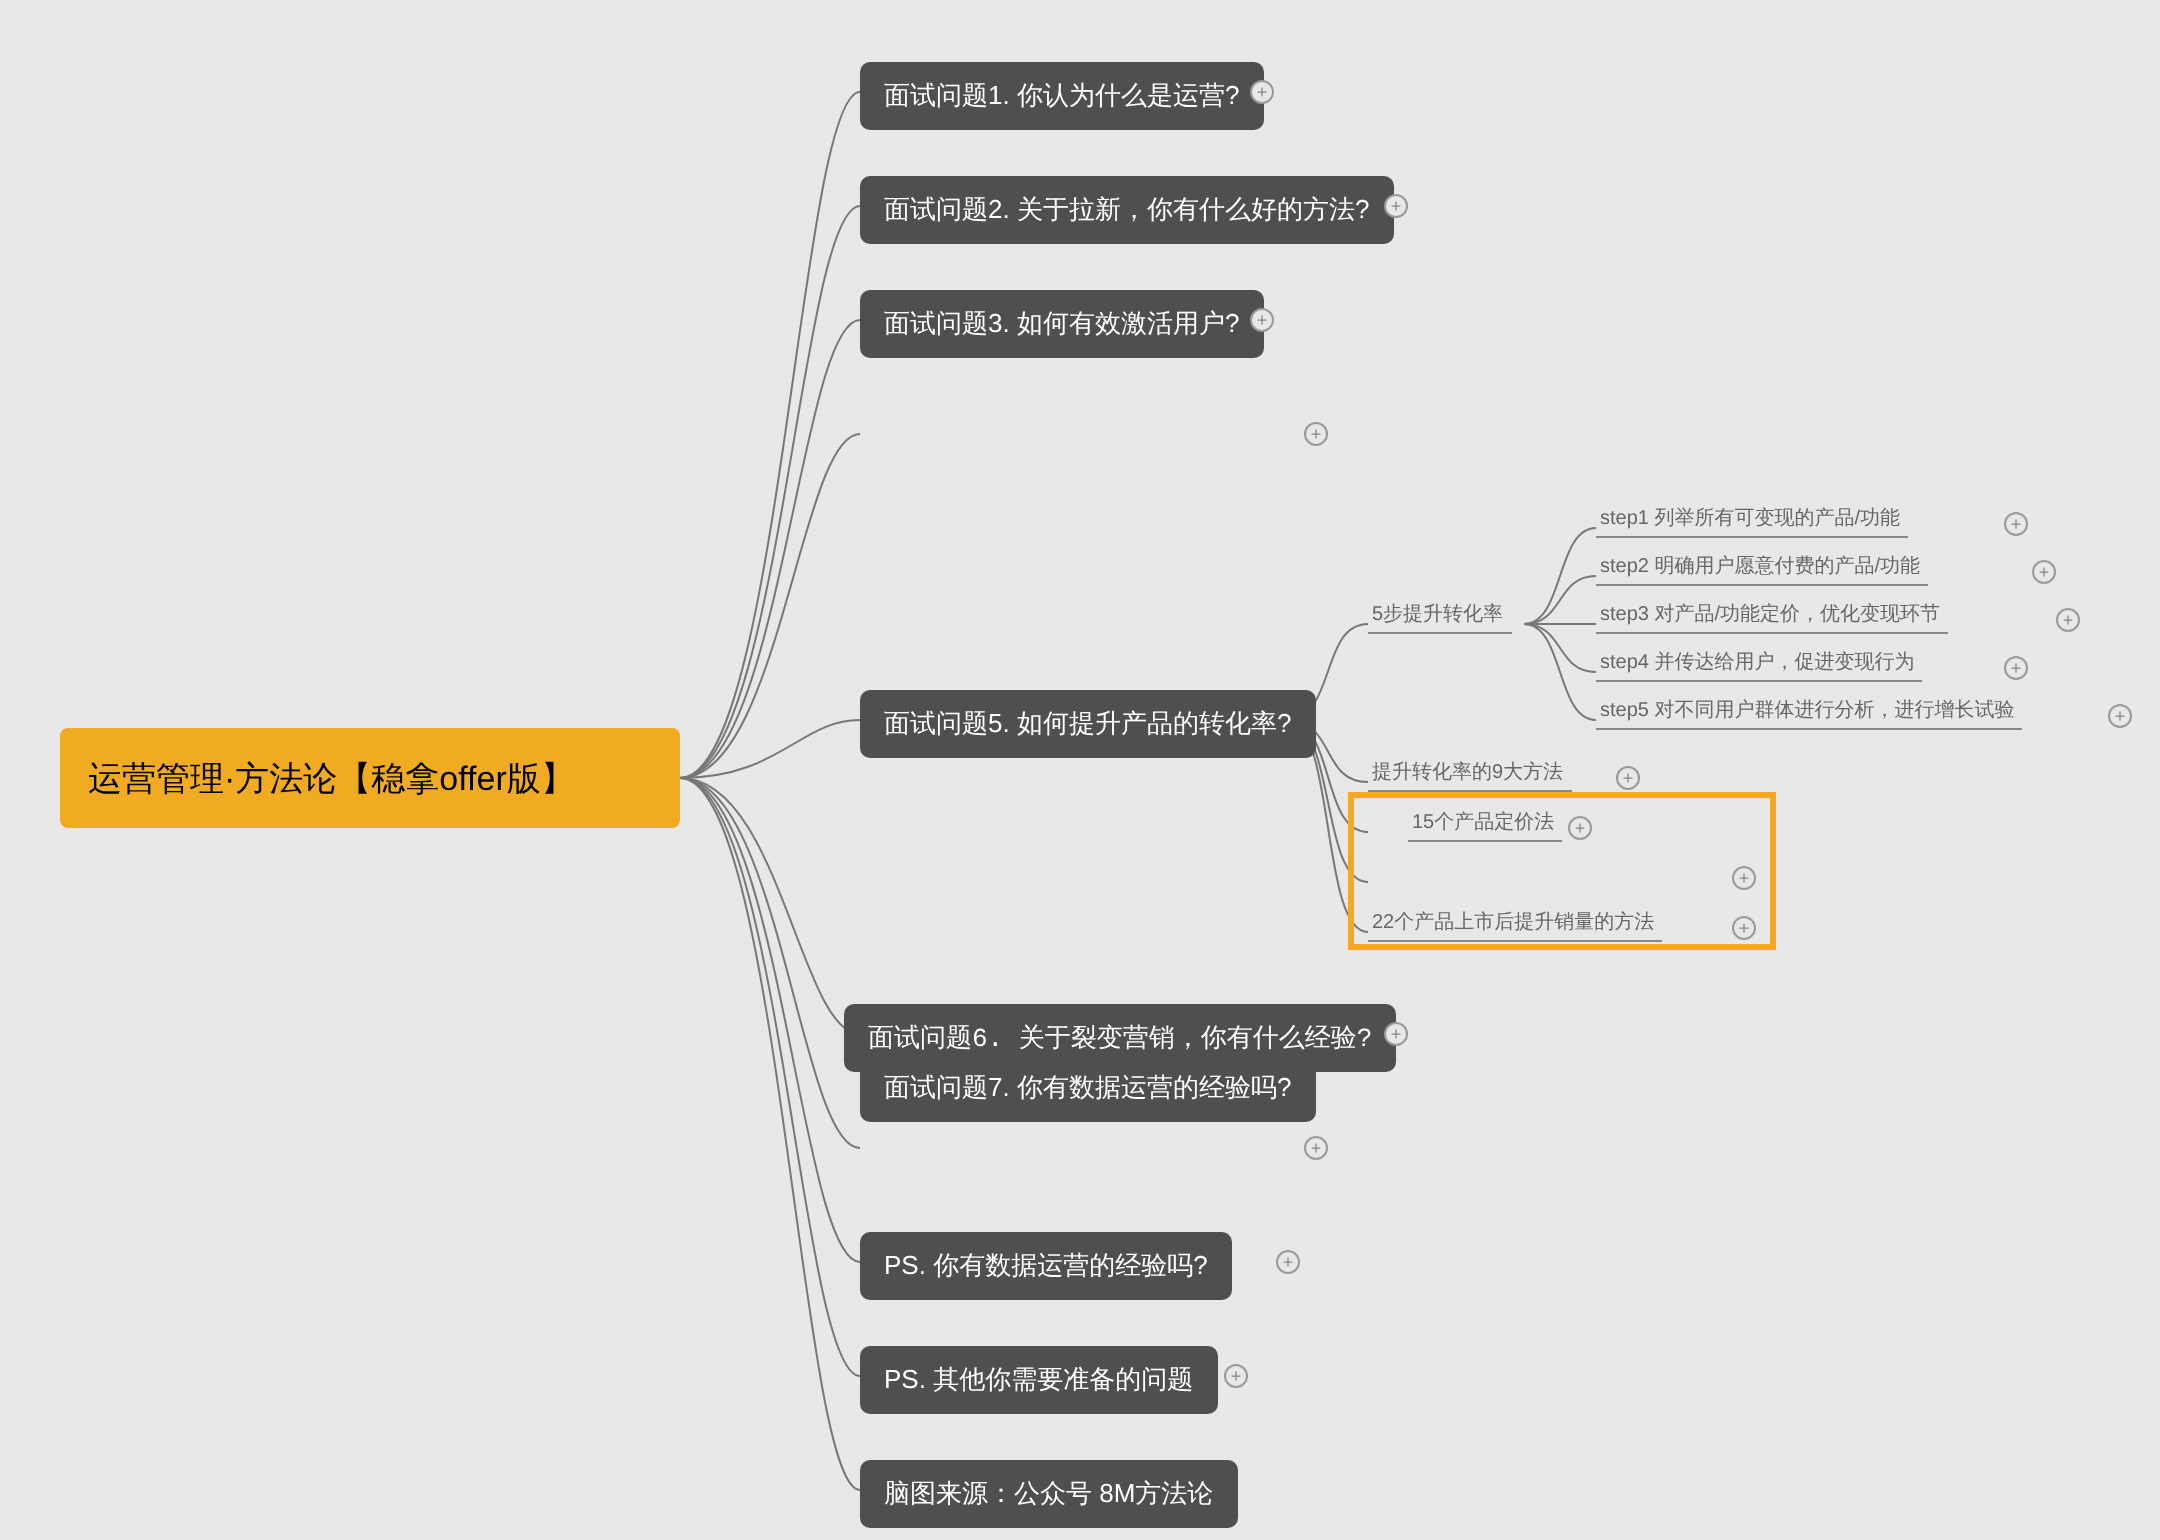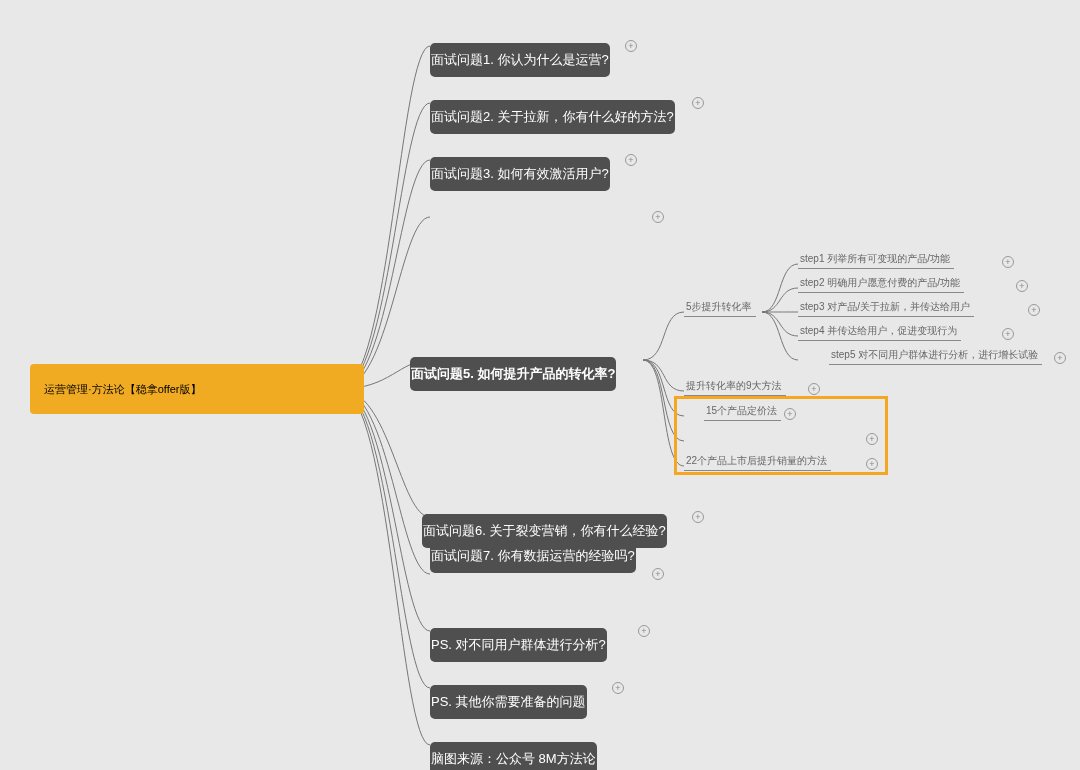--- a/index.html
+++ b/index.html
@@ -14,40 +14,39 @@
     .canvas {
       position: absolute;
       top: 0; left: 0;
       width: 1080px;
       height: 770px;
     }
     .root-node {
       position: absolute;
       left: 30px;
       top: 364px;
-      width: 334px;
+      width: 310px;
       height: 50px;
       background: #f0ab23;
       color: #000;
-      font-size: 11px;
+      font-size: 17px;
       font-weight: 500;
       display: flex;
       align-items: center;
       padding: 0 14px;
       border-radius: 4px;
     }
     .level1-node {
       position: absolute;
       background: #4f4f4f;
       color: #fff;
       font-size: 13px;
-      padding: 8px 1px;
+      padding: 8px 12px;
       border-radius: 5px;
       white-space: nowrap;
-      margin-top: 12px;
     }
     .level2-label, .level3-label {
       position: absolute;
       font-size: 10px;
       color: #666;
       border-bottom: 1px solid #888;
       padding: 0 4px 2px 2px;
       white-space: nowrap;
     }
     .expand-icon {
@@ -129,33 +128,33 @@
 
   <div class="level1-node" style="left:430px; top:145px;"><span>面试问题3. 如何有效激活用户?</span></div>
   <div class="expand-icon" style="left:625px; top:154px;">
       <span>+</span>
     </div>
 
   <div class="expand-icon" style="left:652px; top:211px;">
       <span>+</span>
     </div>
 
-  <div class="level1-node" style="left:410px; top:345px;font-weight:bold;"><span>面试问题5. 如何提升产品的转化率?</span></div>
-
-  <div class="level1-node" style="left:422px; top:502px;"><span>面试问题6. 关于裂变营销，你有什么经验?</span></div>
+  <div class="level1-node" style="left:430px; top:345px;"><span>面试问题5. 如何提升产品的转化率?</span></div>
+
+  <div class="level1-node" style="left:422px; top:502px;font-family:Liberation Mono, monospace;"><span>面试问题6. 关于裂变营销，你有什么经验?</span></div>
   <div class="expand-icon" style="left:692px; top:511px;">
       <span>+</span>
     </div>
 
   <div class="level1-node" style="left:430px; top:527px;"><span>面试问题7. 你有数据运营的经验吗?</span></div>
   <div class="expand-icon" style="left:652px; top:568px;">
       <span>+</span>
     </div>
 
-  <div class="level1-node" style="left:430px; top:616px;"><span>PS. 对不同用户群体进行分析?</span></div>
+  <div class="level1-node" style="left:430px; top:616px;"><span>PS. 你有数据运营的经验吗?</span></div>
   <div class="expand-icon" style="left:638px; top:625px;">
       <span>+</span>
     </div>
 
   <div class="level1-node" style="left:430px; top:673px;"><span>PS. 其他你需要准备的问题</span></div>
   <div class="expand-icon" style="left:612px; top:682px;">
       <span>+</span>
     </div>
 
   <div class="level1-node" style="left:430px; top:730px;"><span>脑图来源：公众号 8M方法论</span></div>
@@ -186,28 +185,28 @@
   <div class="level3-label" style="left:798px; top:252px;"><span>step1 列举所有可变现的产品/功能</span></div>
   <div class="expand-icon" style="left:1002px; top:256px;">
       <span>+</span>
     </div>
 
   <div class="level3-label" style="left:798px; top:276px;"><span>step2 明确用户愿意付费的产品/功能</span></div>
   <div class="expand-icon" style="left:1016px; top:280px;">
       <span>+</span>
     </div>
 
-  <div class="level3-label" style="left:798px; top:300px;"><span>step3 对产品/关于拉新，并传达给用户</span></div>
+  <div class="level3-label" style="left:798px; top:300px;"><span>step3 对产品/功能定价，优化变现环节</span></div>
   <div class="expand-icon" style="left:1028px; top:304px;">
       <span>+</span>
     </div>
 
   <div class="level3-label" style="left:798px; top:324px;"><span>step4 并传达给用户，促进变现行为</span></div>
   <div class="expand-icon" style="left:1002px; top:328px;">
       <span>+</span>
     </div>
 
-  <div class="level3-label" style="left:798px; top:348px;margin-left:31px;"><span>step5 对不同用户群体进行分析，进行增长试验</span></div>
+  <div class="level3-label" style="left:798px; top:348px;"><span>step5 对不同用户群体进行分析，进行增长试验</span></div>
   <div class="expand-icon" style="left:1054px; top:352px;">
       <span>+</span>
     </div>
 
 </div>
 
 </body></html>

